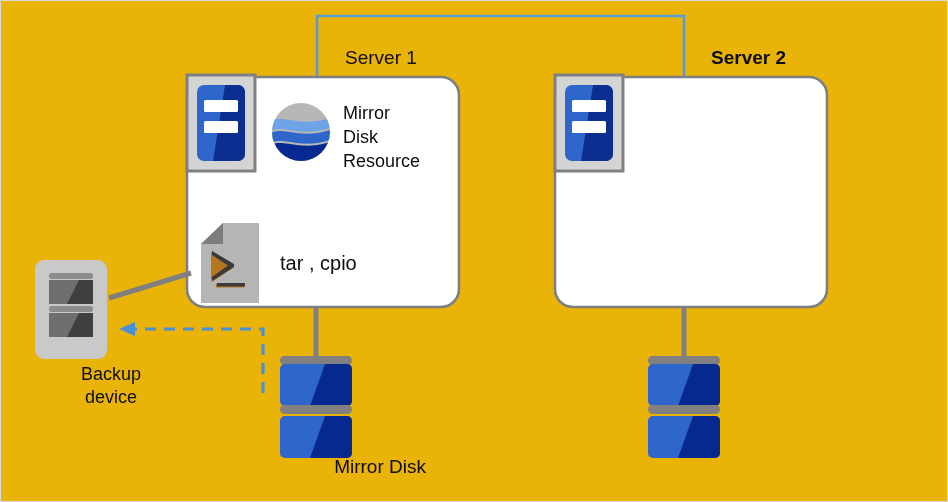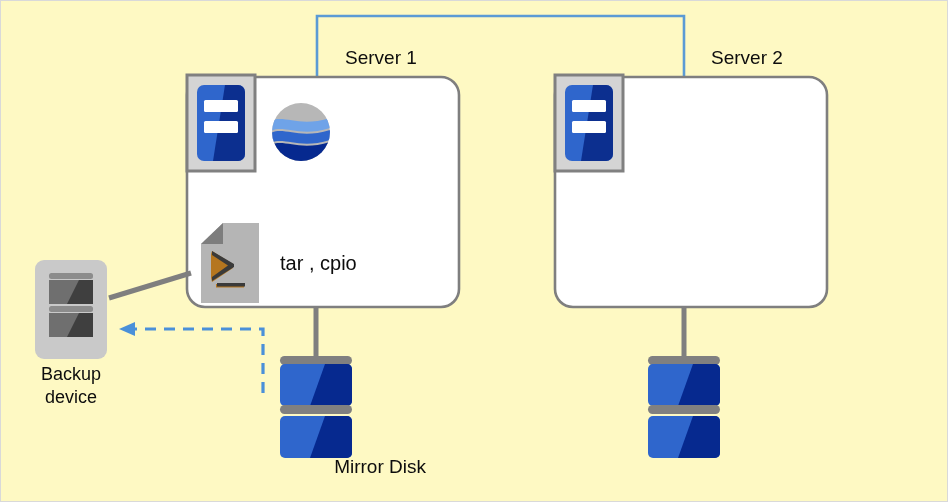--- a/index.html
+++ b/index.html
@@ -8,21 +8,21 @@
     padding: 0;
     background: #ffffff;
   }
   body {
     font-family: "Liberation Sans", sans-serif;
   }
   #canvas {
     position: relative;
     width: 948px;
     height: 502px;
-    background: #fef9c3;
+    background: #eab308;
     border: 1px solid #d9d9d9;
     box-sizing: border-box;
     overflow: hidden;
   }
   #svg-layer {
     position: absolute;
     left: 0;
     top: 0;
     width: 948px;
     height: 502px;
@@ -191,23 +191,26 @@
     </g>
 
     <g>
       <path d="M 262,392 L 262,328 L 128,328" fill="none" stroke="#4a90d9" stroke-width="3.2" stroke-dasharray="11,8"></path>
       <path d="M 118,328 L 134,321 L 134,335 Z" fill="#4a90d9"></path>
     </g>
   </svg>
 
   <div class="lbl lbl-server" style="left:344px; top:46px;">Server 1</div>
 
-  <div class="lbl lbl-server" style="left:710px; top:46px;">Server 2</div>
-
+  <div class="lbl lbl-server" style="left:710px; top:46px;font-weight:bold;">Server 2</div>
+
+  <div class="lbl lbl-resource" style="left:342px; top:101px;">Mirror
+Disk
+Resource</div>
 
   <div class="lbl lbl-tar" style="left:279px; top:251px;">tar , cpio</div>
 
-  <div class="lbl lbl-backup" style="left:0px; top:362px;">Backup
+  <div class="lbl lbl-backup" style="left:0px; top:362px;padding-left:40px;">Backup
 device</div>
 
   <div class="lbl lbl-mirrordisk" style="left:205px; top:455px;">Mirror Disk</div>
 
 </div>
 
 </body></html>

